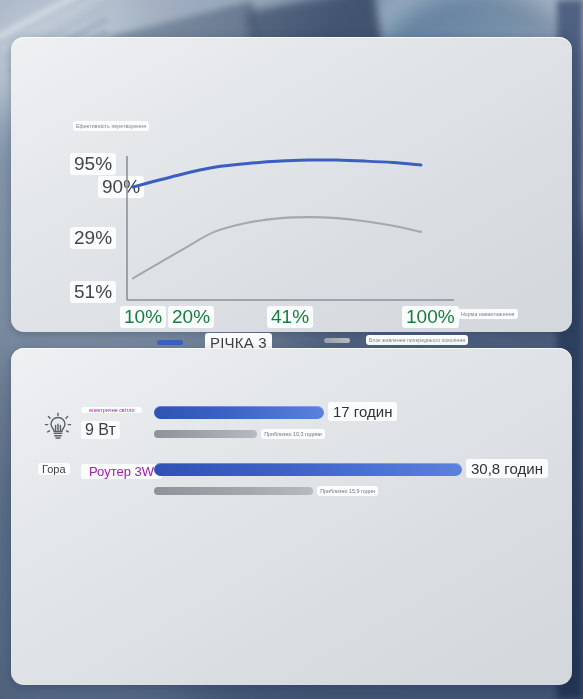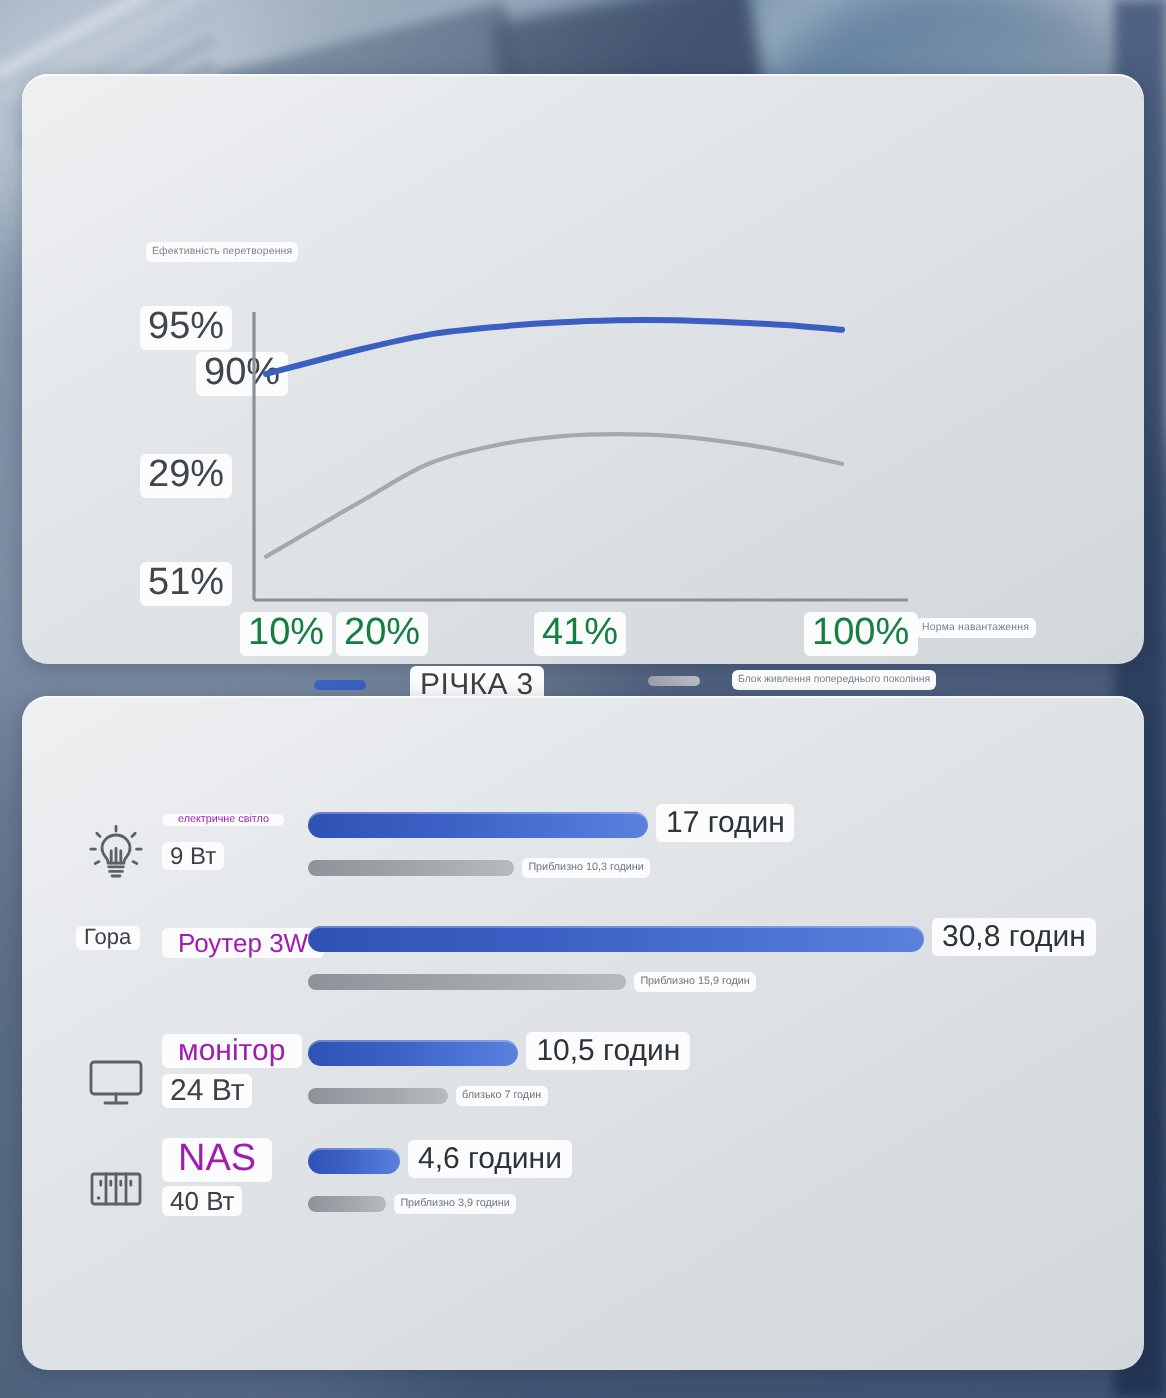--- a/index.html
+++ b/index.html
@@ -210,61 +210,31 @@
   <div class="row" id="row0">
     <span class="icon">
       <svg width="34" height="34" viewBox="0 0 34 34">
         <path class="i-stroke" d="M17 7.5c-4.1 0-7 3-7 6.6 0 2.6 1.5 3.9 2.4 5.3.5.8.7 1.5.7 2.2h7.8c0-.7.2-1.4.7-2.2.9-1.4 2.4-2.7 2.4-5.3 0-3.6-2.9-6.6-7-6.6z"></path>
         <path class="i-stroke" d="M13.3 23.4h7.4M13.8 25.7h6.4M15 28h4"></path>
         <path class="i-stroke" d="M14.6 15.5v6.1M17 14.2v7.4M19.4 15.5v6.1"></path>
         <path class="i-stroke" d="M17 3.2v2.3M7.4 6.6l1.6 1.6M26.6 6.6 25 8.2M4.4 14.6h2.3M27.3 14.6h2.3M6.6 21.8l1.9-1M27.4 21.8l-1.9-1"></path>
       </svg>
     </span>
     <span class="pill name" style="font-size:5.4px; top:6px;">електричне світло</span>
-    <span class="pill watt" style="font-size:12px; top:20px;">9 Вт</span>
+    <span class="pill watt" style="font-size:16px; top:20px;">9 Вт</span>
     <div class="bar-blue" style="left: 143px; top: 5px; width: 170px;"></div>
     <span class="pill val-blue" style="top: 1px; left: 317px; text-align: center;">17 годин</span>
     <div class="bar-gray" style="left: 143px; top: 29px; width: 103.2px;"></div>
     <span class="pill val-gray" style="top: 28px; left: 250.2px;">Приблизно 10,3 години</span>
   </div>
 
   <div class="row" id="row1">
     <span class="pill watt" style="font-size:11px; left:27px; top:5px;">Гора</span>
     <span class="pill name" style="font-size:13px; left:70px; top:6px;">Роутер 3W</span>
     <div class="bar-blue" style="left: 143px; top: 5px; width: 308px;"></div>
     <span class="pill val-blue" style="top: 1px; left: 455px;">30,8 годин</span>
     <div class="bar-gray" style="left: 143px; top: 29px; width: 159.2px;"></div>
     <span class="pill val-gray" style="top: 28px; left: 306.2px;">Приблизно 15,9 годин</span>
   </div>
 
-  <div class="row" id="row2">
-    <span class="icon">
-      <svg width="34" height="30" viewBox="0 0 34 30">
-        <rect class="i-stroke" x="4.5" y="5" width="25" height="16" rx="1.6"></rect>
-        <path class="i-stroke" d="M17 21v4M11.5 25.5h11"></path>
-      </svg>
-    </span>
-    <span class="pill name" style="font-size:15px; top:2px;">монітор</span>
-    <span class="pill watt" style="font-size:15px; top:22px;">24 Вт</span>
-    <div class="bar-blue" style="left: 143px; top: 5px; width: 105.2px;"></div>
-    <span class="pill val-blue" style="top: 1px; left: 252.2px;">10,5 годин</span>
-    <div class="bar-gray" style="left: 143px; top: 29px; width: 70px;"></div>
-    <span class="pill val-gray" style="top: 28px; left: 217px;">близько 7 годин</span>
-  </div>
-
-  <div class="row" id="row3">
-    <span class="icon">
-      <svg width="34" height="30" viewBox="0 0 34 30">
-        <rect class="i-stroke" x="5" y="7" width="24" height="15" rx="1.2"></rect>
-        <path class="i-stroke" d="M12 7v15M17 7v15M22 7v15"></path>
-        <path class="i-stroke" d="M9.4 10.6v2M14.4 10.6v2M19.4 10.6v2M24.4 10.6v2"></path>
-        <circle cx="8.3" cy="19" r=".9" fill="#5a6168" stroke="none"></circle>
-      </svg>
-    </span>
-    <span class="pill name" style="font-size:19px; top:0px;">NAS</span>
-    <span class="pill watt" style="font-size:13px; top:24px;">40 Вт</span>
-    <div class="bar-blue" style="left: 143px; top: 5px; width: 46px;"></div>
-    <span class="pill val-blue" style="top: 1px; left: 193px;">4,6 години</span>
-    <div class="bar-gray" style="left: 143px; top: 29px; width: 39.2px;"></div>
-    <span class="pill val-gray" style="top: 28px; left: 186.2px;">Приблизно 3,9 години</span>
-  </div>
+
 
 </div>
 
 </body></html>

